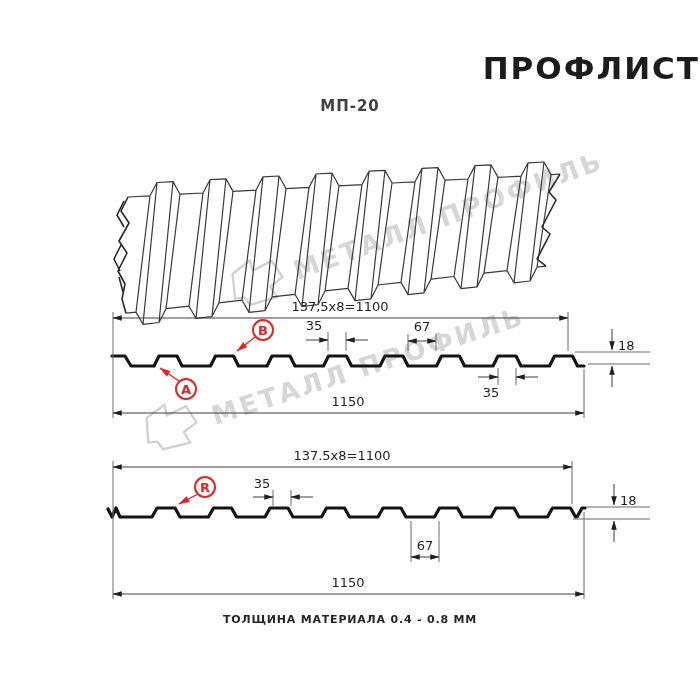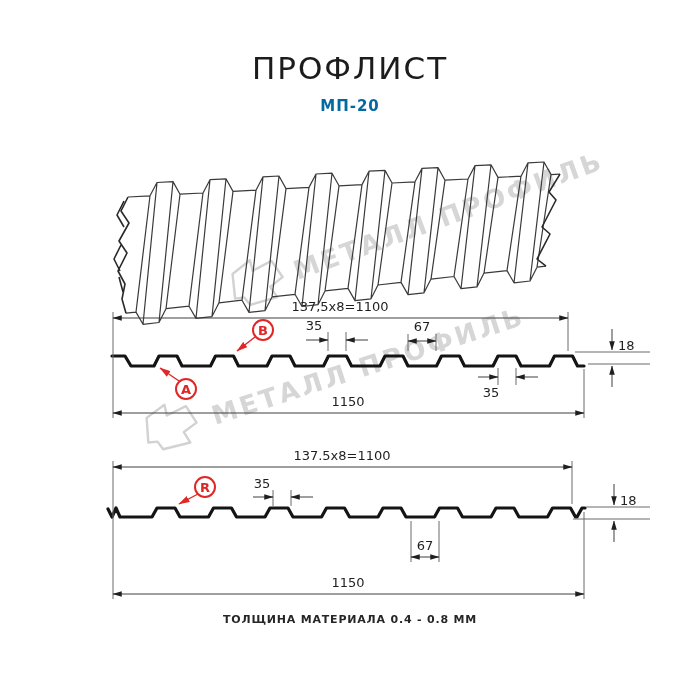--- a/index.html
+++ b/index.html
@@ -1,21 +1,21 @@
 <!DOCTYPE html>
 <html><head>
 <meta charset="utf-8">
 <style>
   html,body{margin:0;padding:0;background:#ffffff;}
   .canvas{position:relative;width:700px;height:700px;background:#ffffff;overflow:hidden;
           font-family:"DejaVu Sans","Liberation Sans",sans-serif;}
-  .title{position:absolute;top:50px;left:0;right:0;text-align:center;
-         font-size:31px;font-weight:400;letter-spacing:2px;color:#1c1c1c;}
+  .title{position:absolute;top:50px;left:0;right:0;text-align:right;
+         font-size:31px;font-weight:700;letter-spacing:2px;color:#1c1c1c;}
   .subtitle{position:absolute;top:97px;left:0;right:0;text-align:center;
-            font-size:15px;font-weight:600;letter-spacing:1px;color:#0369a1;}
+            font-size:15px;font-weight:600;letter-spacing:1px;color:#404040;}
   .footer-note{position:absolute;top:613px;left:0;right:0;text-align:center;
                font-size:11px;font-weight:600;letter-spacing:0.8px;color:#262626;}
   svg{position:absolute;top:0;left:0;}
   .dim-line{stroke:#3f3f3f;stroke-width:1;fill:none;}
   .ext-line{stroke:#6a6a6a;stroke-width:1;fill:none;}
   .dim-text{font-size:13px;fill:#1f1f1f;font-family:"DejaVu Sans","Liberation Sans",sans-serif;}
   .profile-path{stroke:#141414;stroke-width:3.2;fill:none;stroke-linejoin:round;stroke-linecap:round;}
   .sheet3d{stroke:#3a3a3a;stroke-width:1.2;fill:none;stroke-linejoin:round;}
   .sheet3d-edge{stroke:#2a2a2a;stroke-width:1.6;fill:none;stroke-linejoin:round;}
   .wm-text{font-size:26px;font-weight:700;letter-spacing:3px;fill:#d6d6d6;

